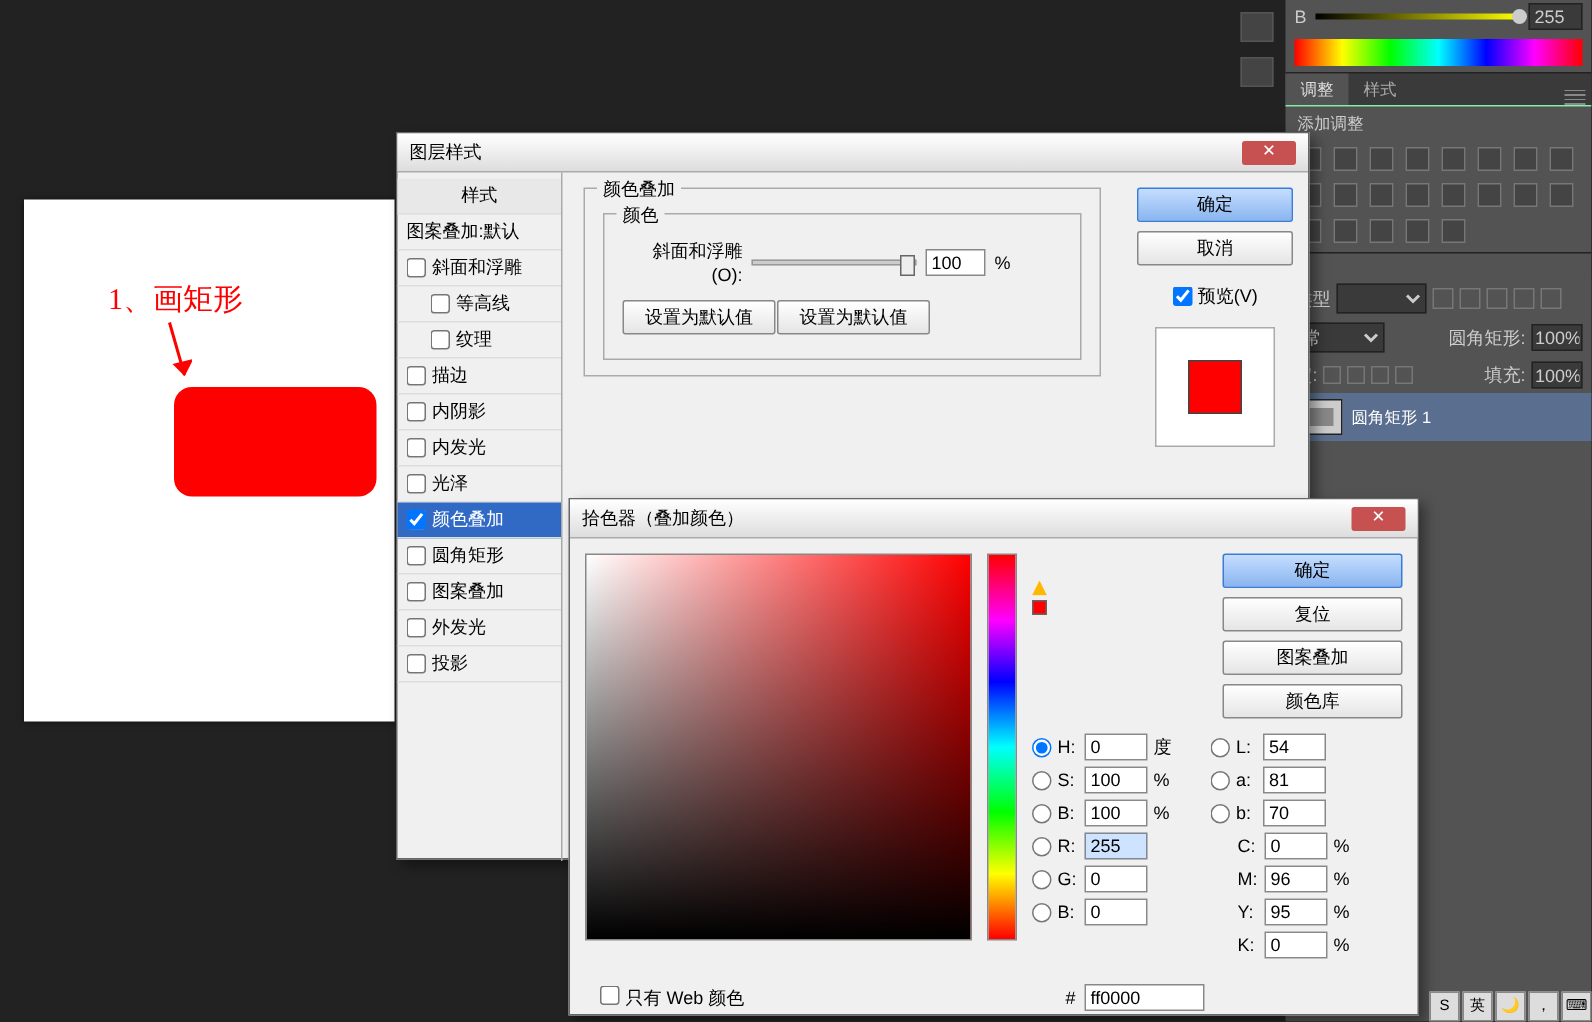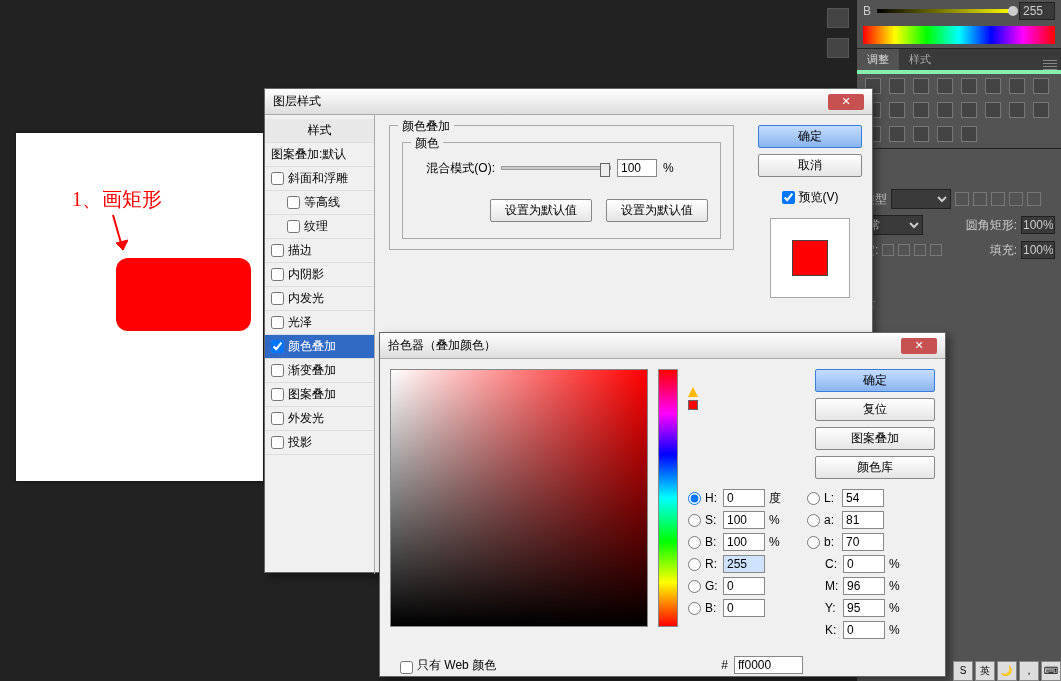--- a/index.html
+++ b/index.html
@@ -11,21 +11,21 @@
 .anno1{left:72px;top:186px}
 .anno3{left:463px;top:272px}
 .anno2{left:945px;top:378px;width:100px;line-height:1.6}
 .arrow{position:absolute;stroke:red;fill:red}
 .right-panel{position:absolute;right:0;top:0;width:204px;height:681px;background:#535353;color:#ccc}
 .rp-row{display:flex;align-items:center;padding:2px 6px;gap:6px}
 .rp-slider{flex:1;height:4px;background:linear-gradient(to right,#000,#ff0);position:relative}
 .rp-slider::after{content:"";width:10px;height:10px;border-radius:50%;background:#ccc;position:absolute;right:-5px;top:-3px}
 .rp-num{width:36px;background:#3a3a3a;border:1px solid #222;color:#ccc;padding:1px 3px}
 .rp-spectrum{height:18px;margin:4px 6px;background:linear-gradient(to right,red,#ff0,#0f0,#0ff,#00f,#f0f,red)}
-.rp-tabs{display:flex;background:#3a3a3a;border-top:1px solid #222;border-bottom:4px solid #86efac}
+.rp-tabs{display:flex;background:#3a3a3a;border-top:1px solid #222;border-bottom:1px solid #86efac}
 .rp-tab{padding:3px 10px;color:#aaa;font-size:11px}
 .rp-tab.active{background:#535353;color:#ddd}
 .rp-label{padding:4px 8px;color:#ccc;font-size:11px}
 .rp-iconrow{display:flex;gap:8px;padding:4px 8px;flex-wrap:wrap}
 .rp-iconrow span{width:16px;height:16px;border:1px solid #777;background:#444}
 .rp-sep{height:1px;background:#222;margin:2px 0}
 .layers-panel{position:absolute;right:0;top:186px;width:204px;background:#535353}
 .lp-tabs{display:flex;background:#3a3a3a}
 .lp-tab{padding:3px 8px;color:#aaa;font-size:11px}
 .lp-tab.active{background:#535353;color:#ddd}
@@ -75,22 +75,22 @@
 .cp-sw-big{width:56px;height:34px;border:1px solid #666}
 .cp-btns{display:flex;flex-direction:column;gap:6px;margin-left:auto;width:120px}
 .cp-fields{display:flex;gap:24px;margin-top:10px}
 .cp-col{display:flex;flex-direction:column;gap:4px}
 .cp-field{display:flex;align-items:center;gap:4px;font-size:12px}
 .cp-field input[type=radio]{margin:0}
 .cp-field .lab{width:14px}
 .cp-field .num{width:42px;border:1px solid #888;padding:1px 3px;text-align:left;background:#fff}
 .cp-field .unit{width:14px}
 .cp-hex-row{display:flex;align-items:center;gap:6px;margin-top:6px;font-size:12px}
-.cp-hex-row input{width:69px;border:1px solid #888;padding:1px 3px}
-.cp-web{display:flex;align-items:flex-end;gap:4px;margin-top:8px;font-size:12px;padding-left:8px}
+.cp-hex-row input{width:80px;border:1px solid #888;padding:1px 3px}
+.cp-web{display:flex;align-items:flex-start;gap:4px;margin-top:8px;font-size:12px;padding-left:8px}
 .warn-tri{width:10px;height:10px;background:#ffb800;clip-path:polygon(50% 0,100% 100%,0 100%)}
 .warn-sq{width:10px;height:10px;background:red;border:1px solid #666}
 .tool-icons{position:absolute;left:820px;top:8px;width:36px;display:flex;flex-direction:column;gap:10px;align-items:center}
 .tool-icons span{width:22px;height:20px;border:1px solid #555;background:#444}
 .taskbar{position:absolute;bottom:0;right:0;display:flex;gap:2px}
 .taskbar span{width:20px;height:20px;background:#ddd;border:1px solid #888;font-size:10px;text-align:center;line-height:18px}
 .ring{position:absolute;right:160px;top:336px;width:22px;height:22px;border:2px solid #999;border-radius:50%;display:flex;align-items:center;justify-content:center;color:#999;font-size:10px}
 .panel-menu{position:absolute;right:4px;width:14px;height:10px;background:repeating-linear-gradient(#888,#888 1px,transparent 1px,transparent 3px)}
 </style>
 </head>
@@ -126,20 +126,21 @@
     <span>B</span>
     <div class="rp-slider"></div>
     <input class="rp-num" value="255" style="">
   </div>
   <div class="rp-spectrum"></div>
   <div class="rp-tabs">
     <div class="rp-tab active">调整</div>
     <div class="rp-tab">样式</div>
     <div class="panel-menu" style="top:60px"></div>
   </div>
+  <div class="rp-label">添加调整</div>
   <div class="rp-iconrow">
     <span></span>
       <span></span>
       <span></span>
       <span></span>
       <span></span>
       <span></span>
       <span></span>
       <span></span>
   </div>
@@ -180,20 +181,26 @@
   </div>
   <div class="lp-row">
     <span>定:</span>
     <span style="width:12px;height:12px;border:1px solid #777"></span>
     <span style="width:12px;height:12px;border:1px solid #777"></span>
     <span style="width:12px;height:12px;border:1px solid #777"></span>
     <span style="width:12px;height:12px;border:1px solid #777"></span>
     <span style="margin-left:auto">填充:</span>
     <input class="lp-input" value="100%" style="">
   </div>
+  <div class="lp-layer">
+    <div class="lp-thumb">
+        <div class="mini"></div>
+      </div>
+    <span class="lp-layername">圆角矩形 1</span>
+  </div>
   <div class="lp-empty"></div>
   <div class="lp-row" style="justify-content:space-between">
     <span>录</span>
     <div class="ring">▸</div>
   </div>
 </div>
 
 <div class="dlg layer-style">
   <div class="dlg-title">
     <span>图层样式</span>
@@ -231,21 +238,21 @@
           <div class="ls-left-item">
             <input type="checkbox" style="">
             <span>光泽</span>
           </div>
           <div class="ls-left-item sel">
             <input type="checkbox" checked="" style="">
             <span>颜色叠加</span>
           </div>
           <div class="ls-left-item">
             <input type="checkbox" style="">
-            <span>渐变叠加</span>
+            <span>圆角矩形</span>
           </div>
           <div class="ls-left-item">
             <input type="checkbox" style="">
             <span>图案叠加</span>
           </div>
           <div class="ls-left-item">
             <input type="checkbox" style="">
             <span>外发光</span>
           </div>
           <div class="ls-left-item">
@@ -253,26 +260,26 @@
             <span>投影</span>
           </div>
         </div>
     </div>
     <div class="ls-mid">
       <div class="fieldset">
         <div class="legend">颜色叠加</div>
         <div class="fieldset" style="margin-top:6px">
           <div class="legend">颜色</div>
           <div class="form-row">
-            <label>混合模式(O):</label>
+            <label>斜面和浮雕(O):</label>
             <div class="slider-track"></div>
             <input class="num-input" value="100" style="">
             <span>%</span>
           </div>
-          <div class="form-row" style="justify-content:flex-end;gap:14px;margin-top:22px">
+          <div class="form-row" style="justify-content:flex-start;gap:1px;margin-top:10px">
             <button class="btn">设置为默认值</button>
             <button class="btn">设置为默认值</button>
           </div>
         </div>
       </div>
     </div>
     <div class="ls-right">
       <button class="btn btn-primary" style="width:100%">确定</button>
       <button class="btn" style="width:100%">取消</button>
       <div class="chk-row" style="margin-top:6px">

